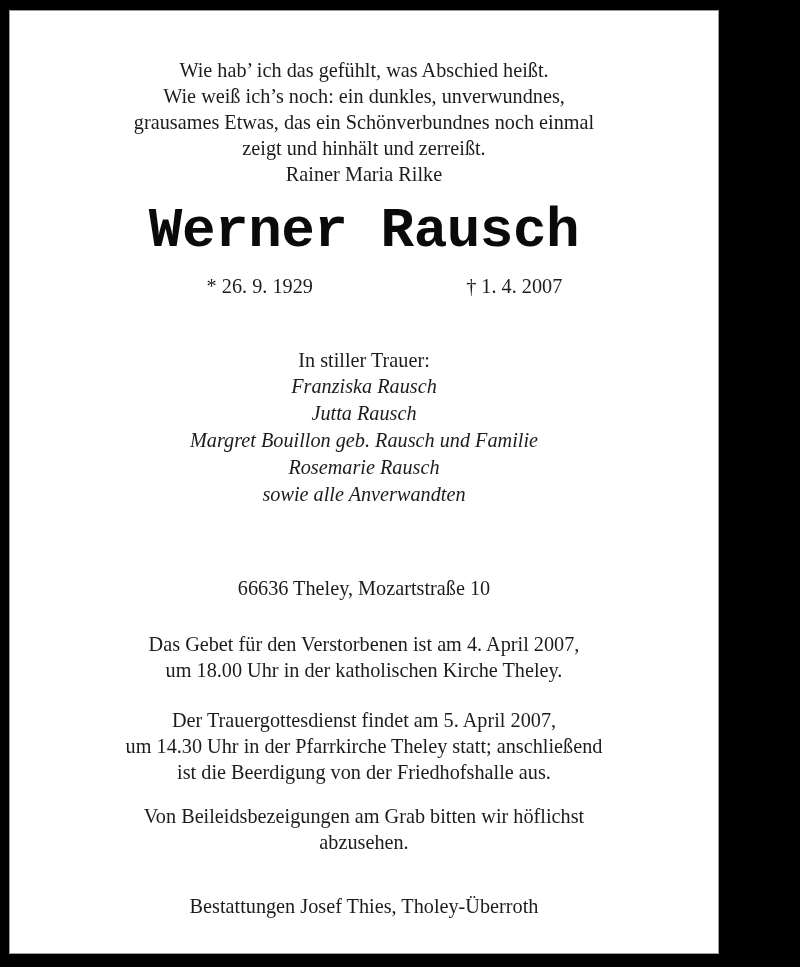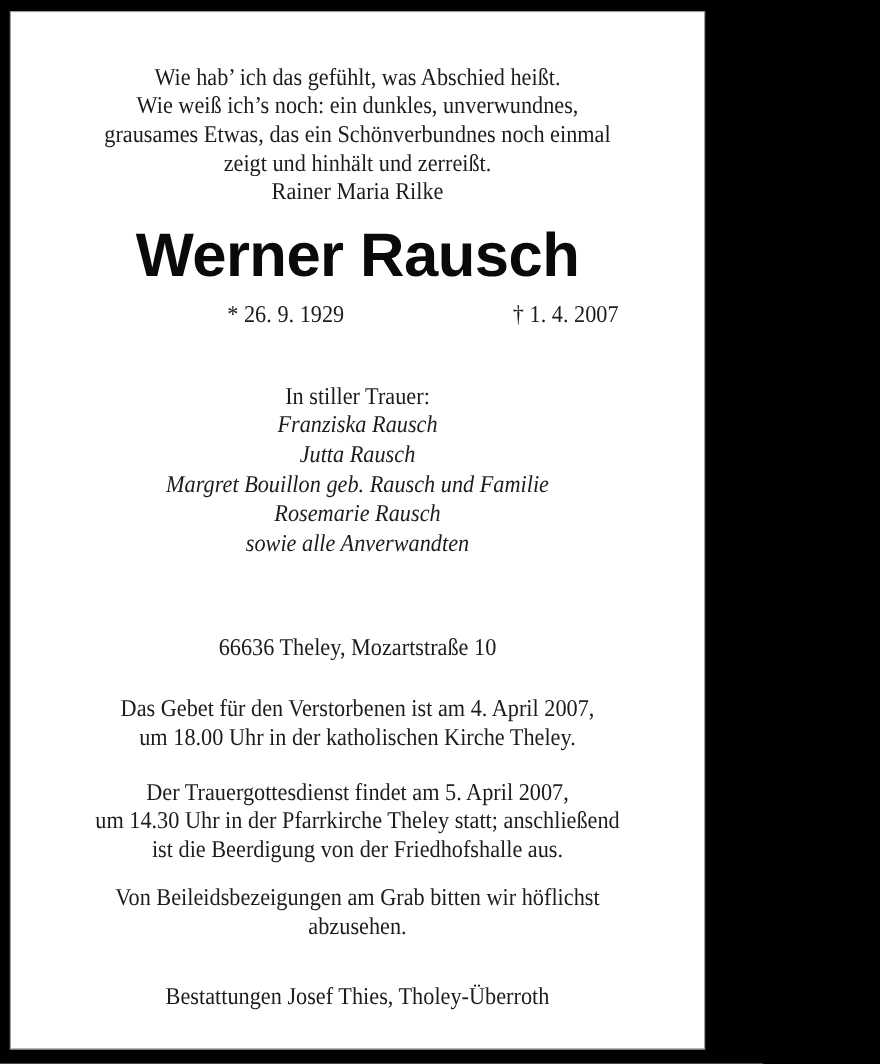--- a/index.html
+++ b/index.html
@@ -1,33 +1,33 @@
 <!DOCTYPE html>
 <html><head>
 <meta charset="utf-8">
 <style>
   html, body { margin: 0; padding: 0; }
   body {
     width: 800px; height: 967px; background: #000;
     position: relative; overflow: hidden;
   }
   .frame {
-    position: absolute; left: 9px; top: 10px; width: 632px; height: 944px;
+    position: absolute; left: 9px; top: 10px; width: 710px; height: 944px;
     background: #fff; border: 1px solid #9a9a9a; box-sizing: border-box;
   }
   .line {
     position: absolute; left: 0; width: 100%; text-align: center;
     white-space: nowrap; font-family: "Liberation Serif", "DejaVu Serif", serif;
     color: #1c1c1c; font-size: 22px; letter-spacing: 0px;
     transform-origin: center;
   }
   .cond { transform: scaleX(0.92); }
   .it { font-style: italic; }
   .name {
-    font-family: Liberation Sans, sans-serif; font-weight: bold;
+    font-family: Liberation Mono, monospace; font-weight: bold;
     font-size: 56px; color: #0a0a0a; letter-spacing: -0.5px;
   }
   .dates {
     position: absolute; top: 262px; font-family: "Liberation Serif", serif;
     font-size: 22px; color: #1c1c1c; white-space: nowrap;
   }
 </style>
 </head>
 <body>
 

